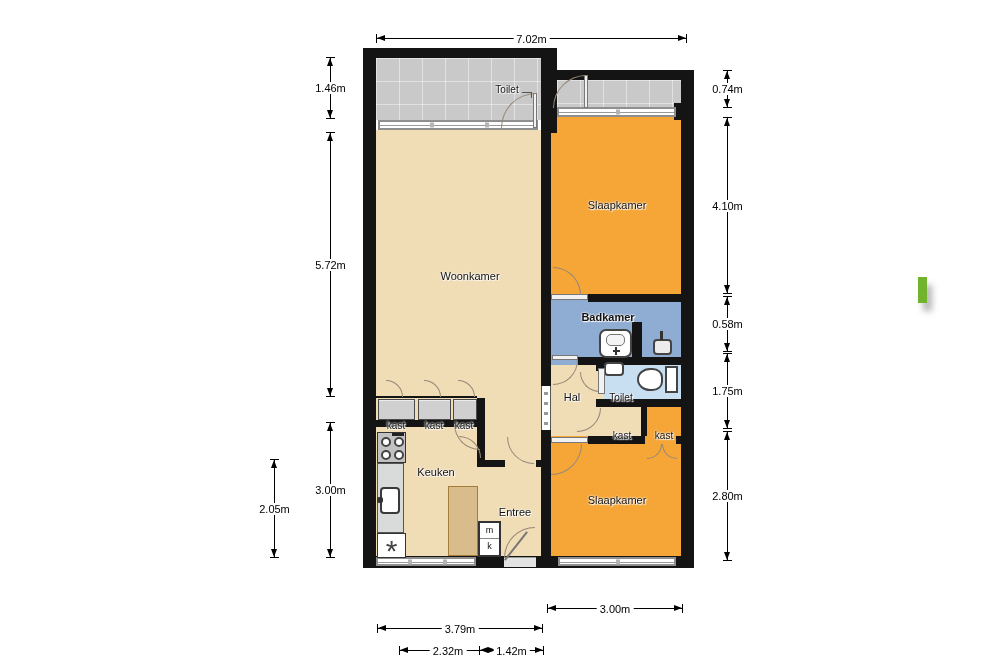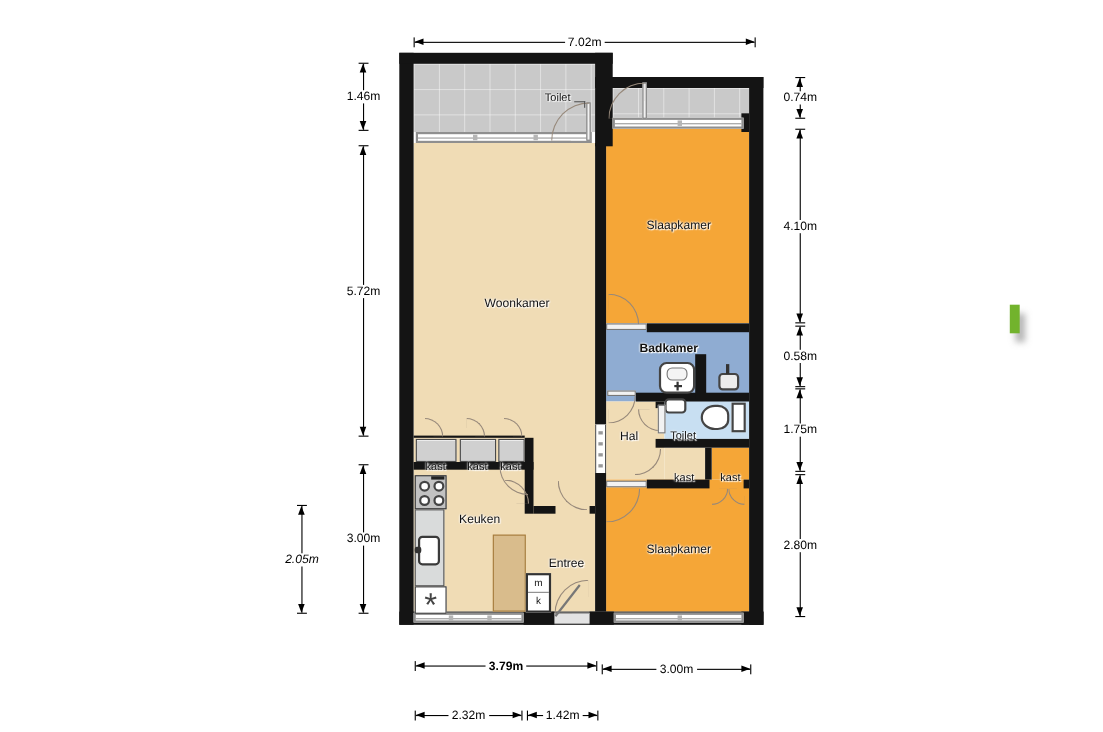--- a/index.html
+++ b/index.html
@@ -234,21 +234,21 @@
   </div>
   <div class="dim dim-v" style="left:326px;top:423px;height:134px;">
     <span class="ln"></span>
       <span class="ar ar-t"></span>
       <span class="ar ar-b"></span>
       <span class="cap cap-t"></span>
       <span class="cap cap-b"></span>
     <span class="lbl">3.00m</span>
   </div>
 
-  <div class="dim dim-v" style="left:270px;top:460px;height:97px;font-style:italic;">
+  <div class="dim dim-v" style="left:270px;top:460px;height:97px;">
     <span class="ln"></span>
       <span class="ar ar-t"></span>
       <span class="ar ar-b"></span>
       <span class="cap cap-t"></span>
       <span class="cap cap-b"></span>
     <span class="lbl">2.05m</span>
   </div>
 
   <div class="dim dim-v" style="left:723px;top:71px;height:36px;">
     <span class="ln"></span>
@@ -284,38 +284,38 @@
   </div>
   <div class="dim dim-v" style="left:723px;top:432px;height:128px;">
     <span class="ln"></span>
       <span class="ar ar-t"></span>
       <span class="ar ar-b"></span>
       <span class="cap cap-t"></span>
       <span class="cap cap-b"></span>
     <span class="lbl">2.80m</span>
   </div>
 
-  <div class="dim dim-h" style="left:378px;top:601px;width:164px;font-weight:bold;">
+  <div class="dim dim-h" style="left:378px;top:624px;width:164px;">
     <span class="ln"></span>
       <span class="ar ar-l"></span>
       <span class="ar ar-r"></span>
       <span class="cap cap-l"></span>
       <span class="cap cap-r"></span>
     <span class="lbl">3.79m</span>
   </div>
   <div class="dim dim-h" style="left:548px;top:604px;width:134px;">
     <span class="ln"></span>
       <span class="ar ar-l"></span>
       <span class="ar ar-r"></span>
       <span class="cap cap-l"></span>
       <span class="cap cap-r"></span>
     <span class="lbl">3.00m</span>
   </div>
 
-  <div class="dim dim-h" style="left:378px;top:646px;width:96px;">
+  <div class="dim dim-h" style="left:400px;top:646px;width:96px;">
     <span class="ln"></span>
       <span class="ar ar-l"></span>
       <span class="ar ar-r"></span>
       <span class="cap cap-l"></span>
       <span class="cap cap-r"></span>
     <span class="lbl">2.32m</span>
   </div>
   <div class="dim dim-h" style="left:480px;top:646px;width:63px;">
     <span class="ln"></span>
       <span class="ar ar-l"></span>

